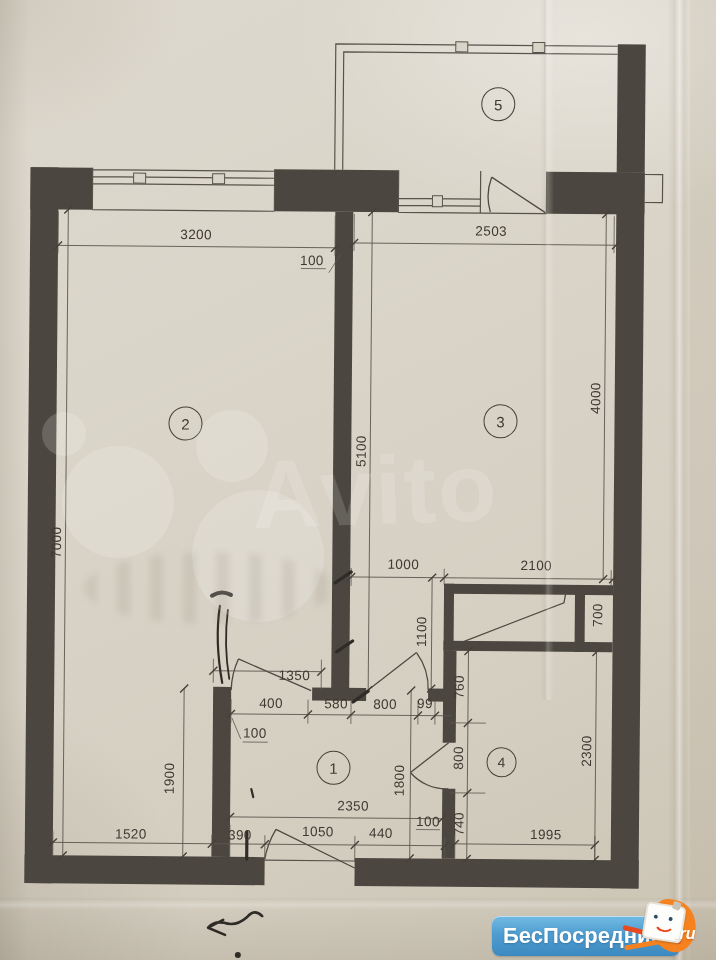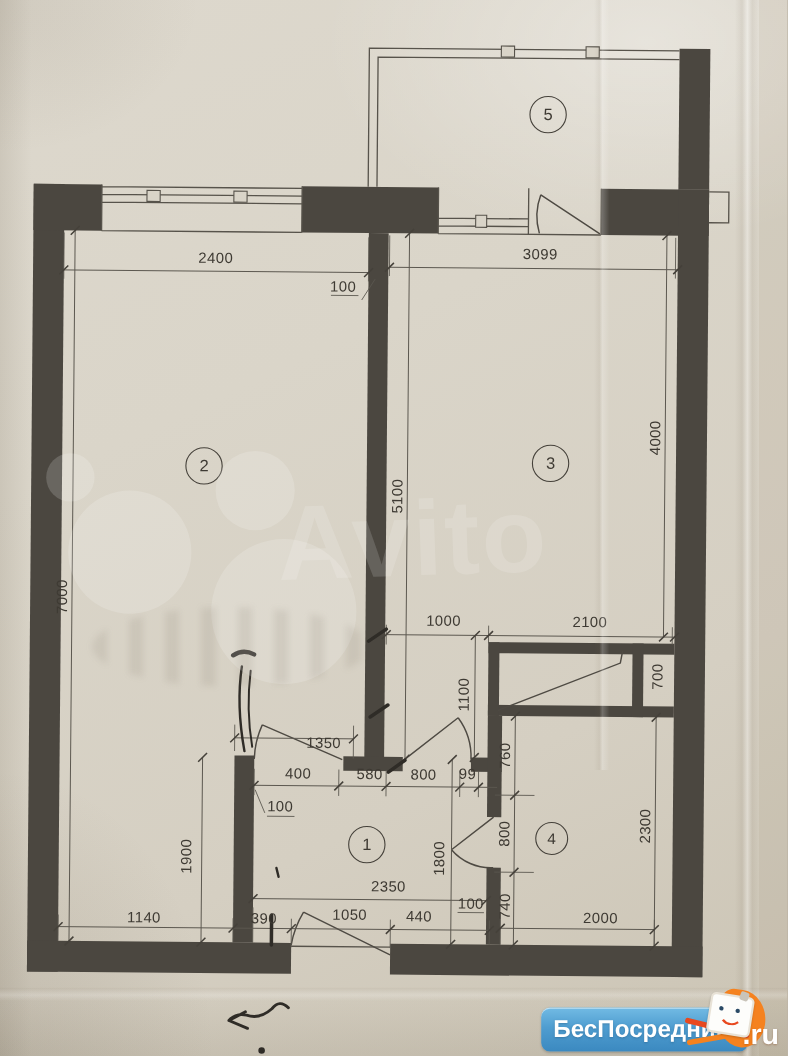--- a/index.html
+++ b/index.html
@@ -38,21 +38,21 @@
     color:rgba(255,255,255,.15);transform:rotate(-2deg);letter-spacing:2px;}
   .wm-streaks{position:absolute;left:84px;top:552px;width:252px;height:72px;border-radius:50%;
     background:repeating-linear-gradient(90deg,rgba(118,108,92,.12) 0 13px,transparent 13px 33px);
     filter:blur(3px);}
   .logo{position:absolute;left:492px;top:912px;width:224px;height:48px;}
   .logo-plate{position:absolute;left:0;top:4px;width:188px;height:40px;border-radius:8px;
     background:linear-gradient(180deg,#72bbe4 0%,#4f9dd0 45%,#3b89c0 100%);
     box-shadow:inset 0 1px 0 rgba(255,255,255,.55), 0 1px 2px rgba(0,0,0,.18);}
   .logo-text{position:absolute;left:11px;top:11px;font-size:22px;font-weight:bold;color:#fff;
     text-shadow:0 1px 2px rgba(30,70,100,.35);}
-  .logo-tld{position:absolute;left:183px;top:13px;font-size:26px;font-weight:bold;color:#fff;
+  .logo-tld{position:absolute;left:183px;top:13px;font-size:16px;font-weight:bold;font-style:italic;color:#fff;
     text-shadow:0 1px 2px rgba(120,50,0,.35);z-index:4;}
   .mascot{position:absolute;left:142px;top:-14px;width:70px;height:62px;}
   .m-body{position:absolute;left:18px;top:2px;width:44px;height:52px;background:#f5821f;
     border-radius:30% 55% 45% 55%;transform:rotate(8deg);}
   .m-arm{position:absolute;height:5px;border-radius:3px;}
   .m-arm.a1{left:-12px;top:34px;width:60px;background:#e8491f;transform:rotate(14deg);}
   .m-arm.a2{left:-10px;top:42px;width:64px;background:#f5821f;transform:rotate(-10deg);}
   .m-head{position:absolute;left:10px;top:6px;width:36px;height:33px;background:#fdfdfb;
     border:2px solid #e8e2d6;border-radius:5px;transform:rotate(9deg);
     box-shadow:0 1px 2px rgba(0,0,0,.2);}
@@ -175,22 +175,22 @@
     <div class="room-circle" style="left:500px;top:420px">
         <span>3</span>
       </div>
     <div class="room-circle small" style="left:504px;top:761px">
         <span>4</span>
       </div>
     <div class="room-circle" style="left:495px;top:103px">
         <span>5</span>
       </div>
 
-    <span class="dim" style="left:194px;top:236px">2400</span>
-    <span class="dim" style="left:489px;top:230px">3099</span>
+    <span class="dim" style="left:194px;top:236px">3200</span>
+    <span class="dim" style="left:489px;top:230px">2503</span>
     <span class="dim" style="left:310px;top:261px">100</span>
     <span class="dim v" style="left:361px;top:451px">5100</span>
     <span class="dim v" style="left:595px;top:396px">4000</span>
     <span class="dim v" style="left:57px;top:545px">7000</span>
     <span class="dim" style="left:404px;top:564px">1000</span>
     <span class="dim" style="left:537px;top:564px">2100</span>
     <span class="dim v" style="left:423px;top:631px">1100</span>
     <span class="dim v" style="left:599px;top:613px">700</span>
     <span class="dim" style="left:296px;top:676px">1350</span>
     <span class="dim" style="left:273px;top:704px">400</span>
@@ -198,26 +198,26 @@
     <span class="dim" style="left:387px;top:704px">800</span>
     <span class="dim" style="left:427px;top:703px">99</span>
     <span class="dim" style="left:257px;top:734px">100</span>
     <span class="dim v" style="left:461px;top:686px">760</span>
     <span class="dim v" style="left:461px;top:757px">800</span>
     <span class="dim v" style="left:462px;top:823px">740</span>
     <span class="dim v" style="left:589px;top:749px">2300</span>
     <span class="dim v" style="left:172px;top:780px">1900</span>
     <span class="dim v" style="left:402px;top:780px">1800</span>
     <span class="dim" style="left:356px;top:806px">2350</span>
-    <span class="dim" style="left:134px;top:836px">1140</span>
+    <span class="dim" style="left:134px;top:836px">1520</span>
     <span class="dim" style="left:243px;top:836px">390</span>
     <span class="dim" style="left:321px;top:832px">1050</span>
     <span class="dim" style="left:384px;top:833px">440</span>
     <span class="dim" style="left:431px;top:821px">100</span>
-    <span class="dim" style="left:549px;top:833px">2000</span>
+    <span class="dim" style="left:549px;top:833px">1995</span>
   </div>
 
   <div class="watermark">
     <div class="wm-circle" style="left:42px;top:412px;width:44px;height:44px"></div>
     <div class="wm-circle" style="left:62px;top:446px;width:112px;height:112px"></div>
     <div class="wm-circle" style="left:196px;top:410px;width:72px;height:72px"></div>
     <div class="wm-circle" style="left:192px;top:490px;width:132px;height:132px"></div>
     <div class="wm-text">Avito</div>
     <div class="wm-streaks"></div>
   </div>

